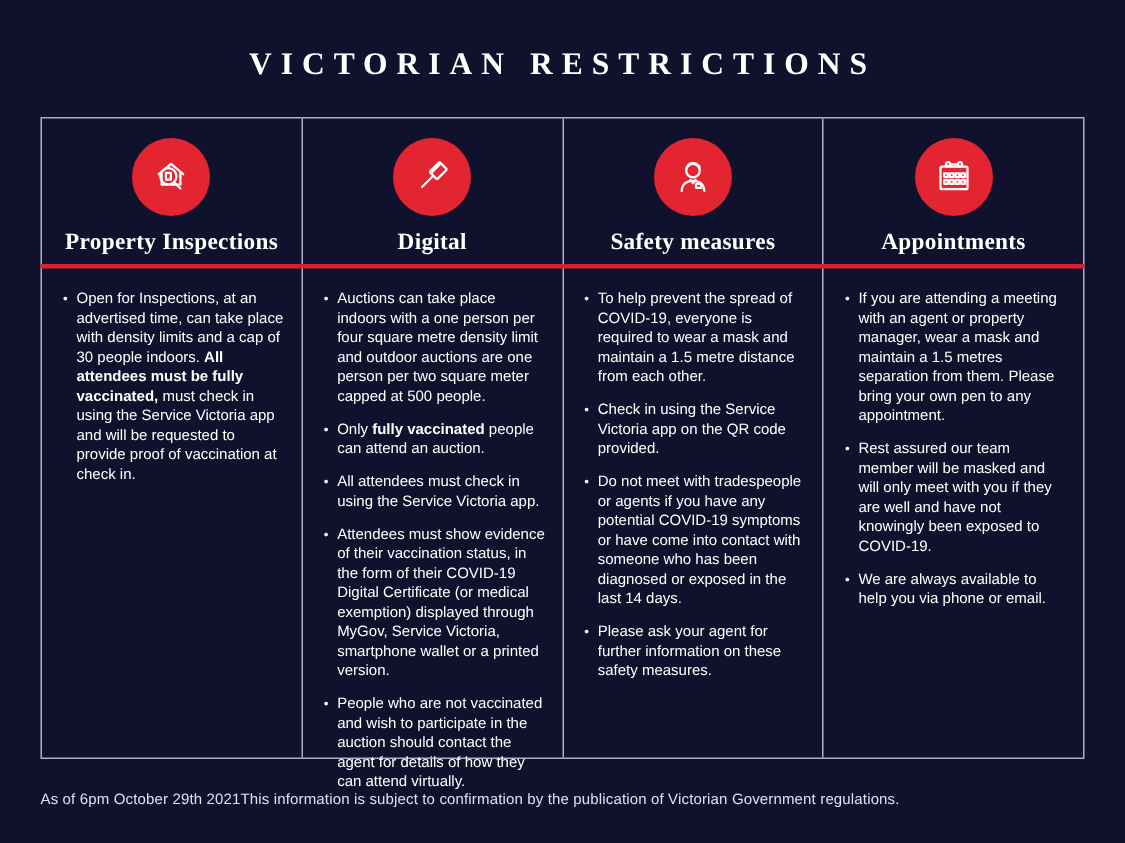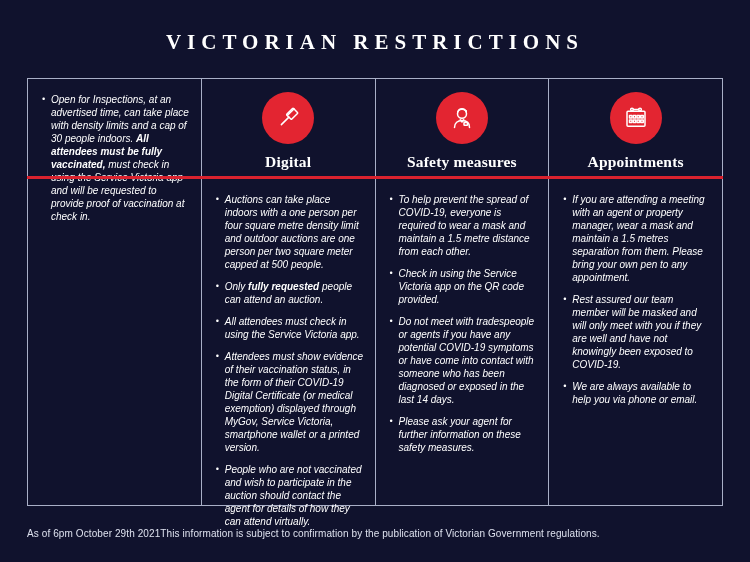--- a/index.html
+++ b/index.html
@@ -36,61 +36,73 @@
   }
   .icon-circle svg{display:block;}
   .col-heading{
     font-family:"Liberation Serif",serif;font-weight:700;
     font-size:15.5px;margin-top:9px;letter-spacing:0.2px;white-space:nowrap;
   }
   .bullets{
     margin:14px 11px 0 14px;padding:0;list-style:none;
     font-size:10px;line-height:13px;color:#fff;
   }
-  .bullets li{position:relative;padding-left:9px;margin-bottom:9px;font-style:italic;}
+  .bullets li{position:relative;padding-left:9px;margin-bottom:9px;}
   .bullets li::before{
     content:"\2022";position:absolute;left:0;top:0;font-size:9px;color:#fff;
   }
   .bullets b{font-weight:700;}
   .footer{
     position:absolute;left:27px;right:27px;top:528px;
     display:flex;justify-content:flex-start;
     font-size:10px;color:#dde1ee;letter-spacing:0.1px;
   }
 </style>
 </head>
 <body style="--bg: #10122d; --accent: #da222e; --accent2: #e32531; --border: #a9afc7;">
 
 <div class="page-title">VICTORIAN RESTRICTIONS</div>
 
 <div class="board" style="position:absolute;">
   <div class="red-line" style="position:absolute;"></div>
 
   <div class="col">
+    <div class="col-header">
+      <div class="icon-circle">
+        <svg width="30" height="30" viewBox="0 0 24 24" fill="none" stroke="#ffffff" stroke-width="1.2" stroke-linecap="round" stroke-linejoin="round">
+          <path d="M5.5 10.5 L12 5 L18.5 10.5"></path>
+          <path d="M7 9.7 V16 H17 V9.7"></path>
+          <circle cx="10.6" cy="11.6" r="4.3"></circle>
+          <path d="M13.8 14.9 L17 18.1"></path>
+          <rect x="9.3" y="9.8" width="2.6" height="3.6"></rect>
+        </svg>
+      </div>
+      <div class="col-heading">Property Inspections</div>
+    </div>
     <ul class="bullets">
         <li><span>Open for Inspections, at an advertised time, can take place with density limits and a cap of 30 people indoors. </span><b>All attendees must be fully vaccinated,</b><span> must check in using the Service Victoria app and will be requested to provide proof of vaccination at check in.</span></li>
       </ul>
   </div>
 
   <div class="col">
     <div class="col-header">
       <div class="icon-circle">
         <svg width="30" height="30" viewBox="0 0 24 24" fill="none" stroke="#ffffff" stroke-width="1.2" stroke-linecap="round" stroke-linejoin="round">
           <g transform="rotate(45 12 12)">
             <rect x="9.2" y="3.5" width="5.6" height="7.5" rx="0.6"></rect>
             <path d="M12 11 V19.5"></path>
             <path d="M10.2 3.5 V11"></path>
           </g>
         </svg>
       </div>
       <div class="col-heading">Digital</div>
     </div>
     <ul class="bullets">
         <li><span>Auctions can take place indoors with a one person per four square metre density limit and outdoor auctions are one person per two square meter capped at 500 people.</span></li>
-        <li><span>Only </span><b>fully requested</b><span> people can attend an auction.</span></li>
+        <li><span>Only </span><b>fully vaccinated</b><span> people can attend an auction.</span></li>
         <li><span>All attendees must check in using the Service Victoria app.</span></li>
         <li><span>Attendees must show evidence of their vaccination status, in the form of their COVID-19 Digital Certificate (or medical exemption) displayed through MyGov, Service Victoria, smartphone wallet or a printed version.</span></li>
         <li><span>People who are not vaccinated and wish to participate in the auction should contact the agent for details of how they can attend virtually.</span></li>
       </ul>
   </div>
 
   <div class="col">
     <div class="col-header">
       <div class="icon-circle">
         <svg width="30" height="30" viewBox="0 0 24 24" fill="none" stroke="#ffffff" stroke-width="1.2" stroke-linecap="round" stroke-linejoin="round">

